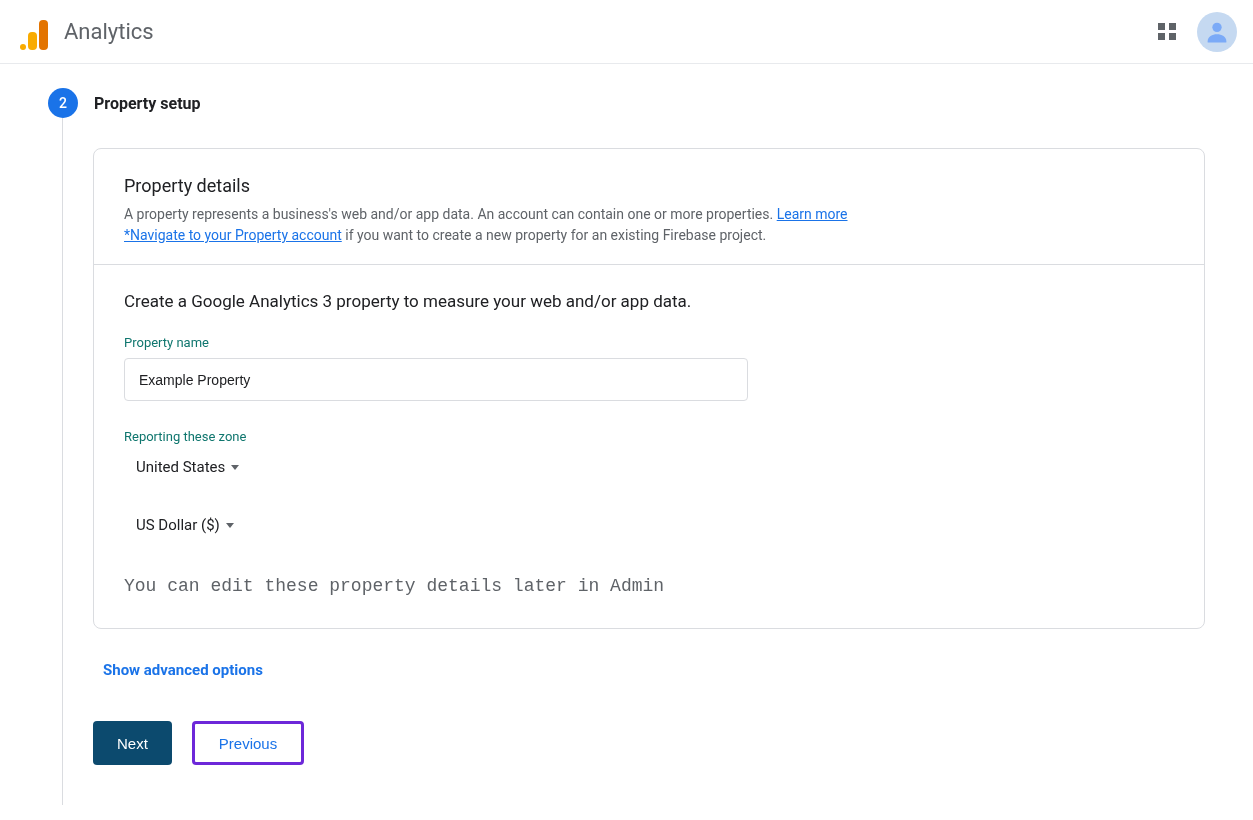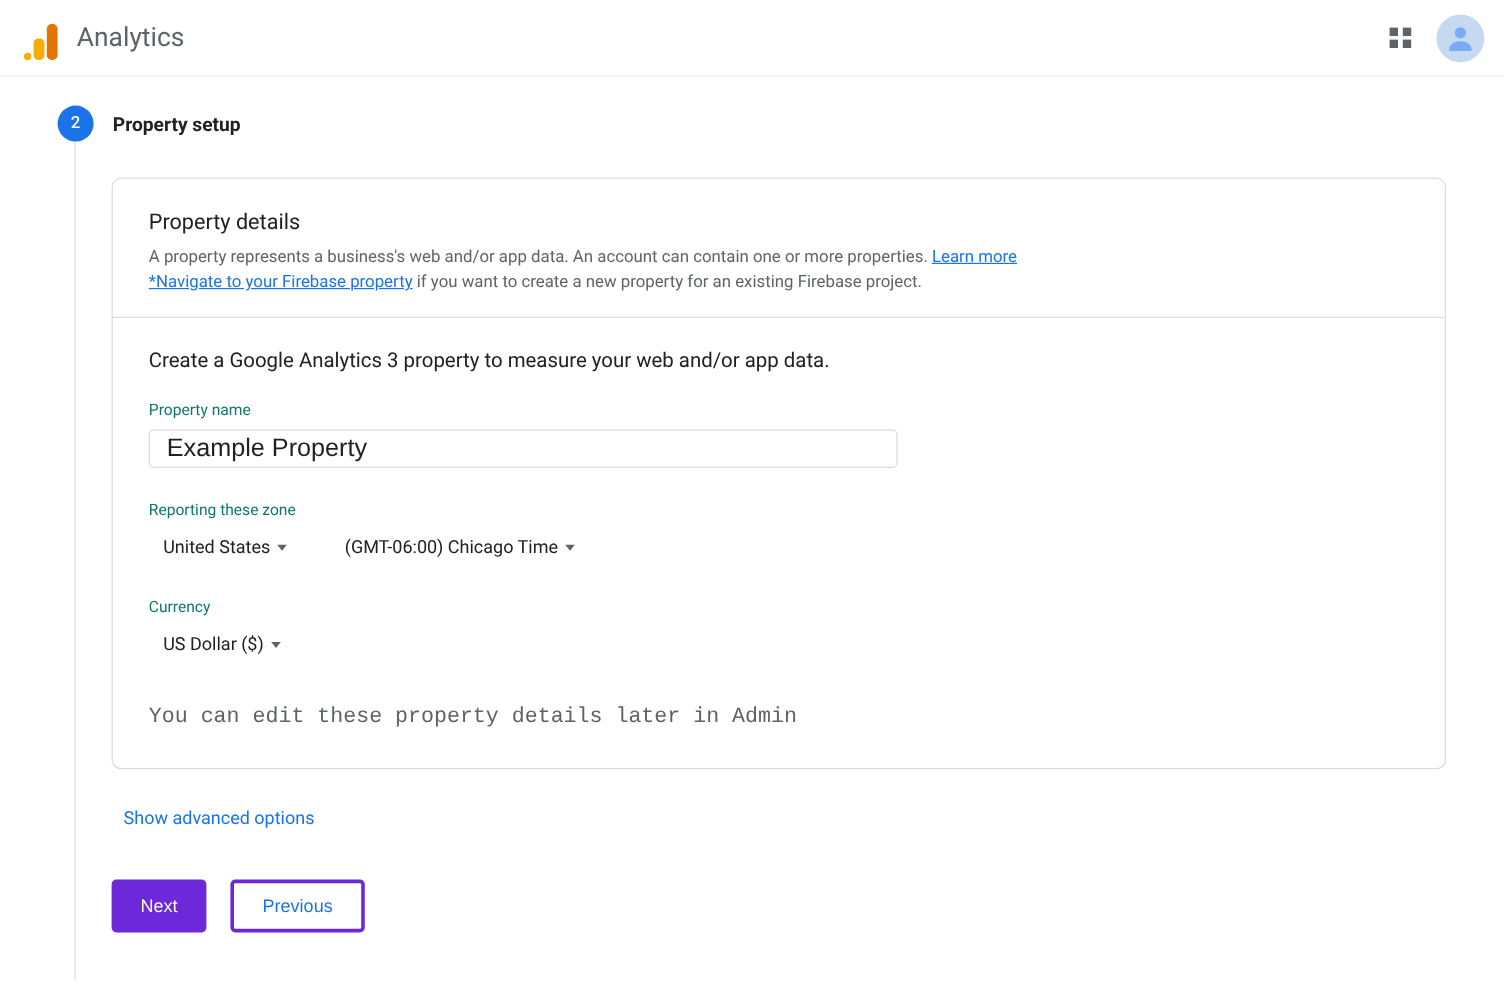--- a/index.html
+++ b/index.html
@@ -40,35 +40,35 @@
     border: 1px solid #dadce0; border-radius: 8px; width: 1112px; overflow:hidden;
   }
   .card-head { padding: 26px 30px 18px 30px; border-bottom: 1px solid #dadce0; }
   .card-head h2 { font-size: 18px; font-weight: 400; color: #202124; margin-bottom: 8px; }
   .desc { font-size: 14px; color: #5f6368; line-height: 1.5; }
   .desc a { color: #1a73e8; text-decoration: underline; }
   .card-body { padding: 26px 30px 32px 30px; }
   .subtitle { font-size: 17px; color: #202124; margin-bottom: 24px; }
   .field-label { font-size: 13px; color: #0f766e; margin-bottom: 8px; display:block;}
   .text-input {
-    width: 624px; height: 32px; border: 1px solid #dadce0; border-radius: 4px;
-    padding: 0 14px; font-size: 21px; color: #202124; outline: none;
+    width: 624px; height: 43px; border: 1px solid #dadce0; border-radius: 4px;
+    padding: 0 14px; font-size: 14px; color: #202124; outline: none;
   }
   .section { margin-top: 28px; }
   .dropdown {
     display: inline-flex; align-items: center; gap: 6px; font-size: 15px; color: #202124;
     padding: 6px 8px 6px 12px; cursor: pointer; border-radius: 4px;
   }
   .caret { width:0; height:0; border-left:4px solid transparent; border-right:4px solid transparent; border-top:5px solid #5f6368; }
   .dd-row { display:flex; gap: 28px; margin-top:6px;}
   .note { font-size: 18px; color: #5f6368; margin-top: 36px; font-family: Liberation Mono, monospace; }
-  .adv-link { color: #1a73e8; font-size: 15px; font-weight: 400; margin: 32px 0 0 10px; display:inline-block; cursor:pointer; }
+  .adv-link { color: #1a73e8; font-size: 15px; font-weight: 700; margin: 32px 0 0 10px; display:inline-block; cursor:pointer; }
   .btn-row { margin-top: 42px; display:flex; gap: 20px; }
   .btn { height: 44px; padding: 0 24px; border-radius: 4px; font-size: 15px; font-weight: 500; cursor:pointer; border: none; display:flex; align-items:center;}
-  .btn-primary { background: #6d28d9; color: #fff; }
+  .btn-primary { background: #0c4a6e; color: #fff; }
   .btn-secondary { background: #fff; color: #1a73e8; border: 3px solid #6d28d9; }
 </style>
 </head>
 <body>
 
 <div class="header">
   <div class="logo-area">
     <div class="analytics-logo">
       <div class="bar1"></div>
         <div class="bar2"></div>
@@ -98,45 +98,40 @@
     <div class="step-num">2</div>
     <div class="step-title">Property setup</div>
   </div>
 
   <div class="step-body">
     <div class="card">
       <div class="card-head">
         <h2>Property details</h2>
         <div class="desc">
           <span>A property represents a business's web and/or app data. An account can contain one or more properties. </span><a href="#">Learn more</a><br>
-          <a href="#">*Navigate to your Firebase property</a><span> if you want to create a new property for an existing Firebase project.</span>
+          <a href="#">*Navigate to your Property account</a><span> if you want to create a new property for an existing Firebase project.</span>
         </div>
       </div>
       <div class="card-body">
         <div class="subtitle">Create a Google Analytics 3 property to measure your web and/or app data.</div>
 
         <label class="field-label">Property name</label>
         <input class="text-input" type="text" value="Example Property" style="">
 
         <div class="section">
           <label class="field-label">Reporting these zone</label>
           <div class="dd-row">
             <div class="dropdown">
               <span>United States</span>
               <span class="caret"></span>
             </div>
-            <div class="dropdown">
-              <span>(GMT-06:00) Chicago Time</span>
-              <span class="caret"></span>
-            </div>
           </div>
         </div>
 
         <div class="section">
-          <label class="field-label">Currency</label>
           <div class="dropdown">
             <span>US Dollar ($)</span>
             <span class="caret"></span>
           </div>
         </div>
 
         <div class="note">You can edit these property details later in Admin</div>
       </div>
     </div>
 

